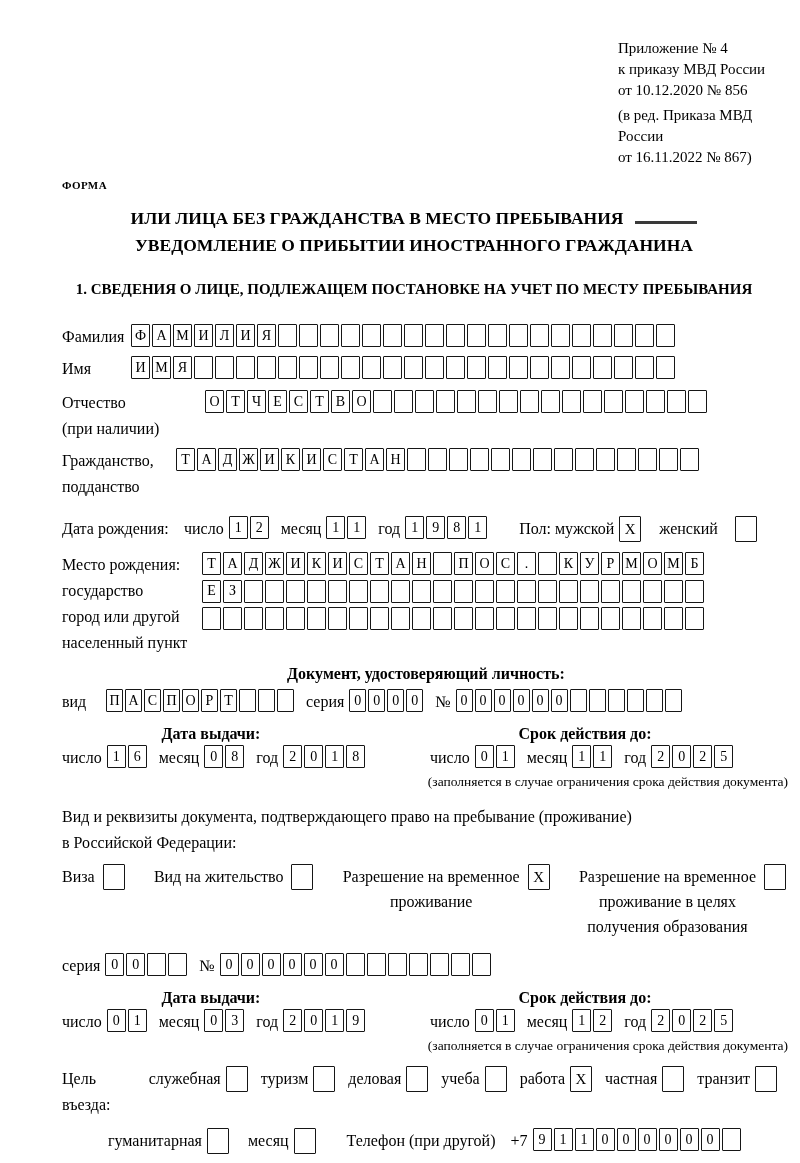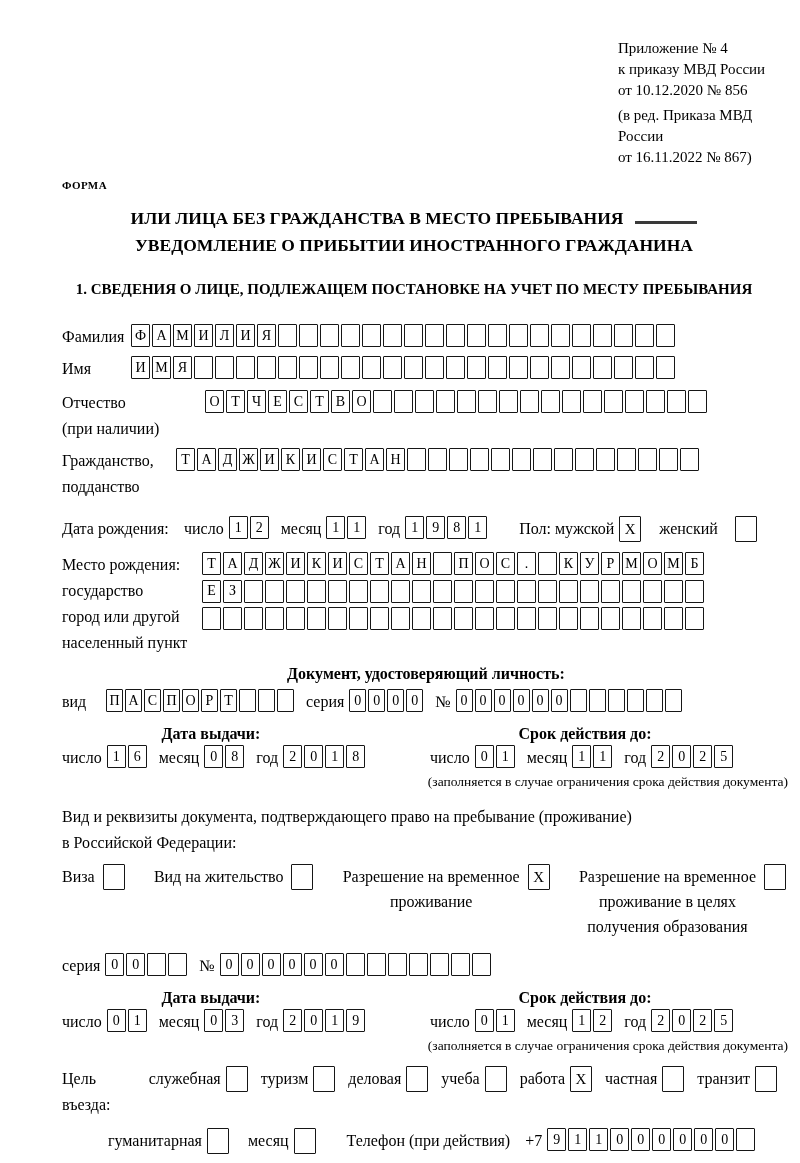--- a/index.html
+++ b/index.html
@@ -574,21 +574,21 @@
         <span class="cells cb">
           <span class="cell"></span>
         </span>
       </span>
     <span class="pair" style="margin-left:6px">
         <span class="plbl">месяц</span>
         <span class="cells cb">
           <span class="cell"></span>
         </span>
       </span>
-    <span class="dlbl" style="margin-left:18px">Телефон (при действия)</span>
+    <span class="dlbl" style="margin-left:18px">Телефон (при другой)</span>
     <span class="phone-prefix">+7</span>
     <span class="cells">
         <span class="cell">9</span>
         <span class="cell">1</span>
         <span class="cell">1</span>
         <span class="cell">0</span>
         <span class="cell">0</span>
         <span class="cell">0</span>
         <span class="cell">0</span>
         <span class="cell">0</span>

